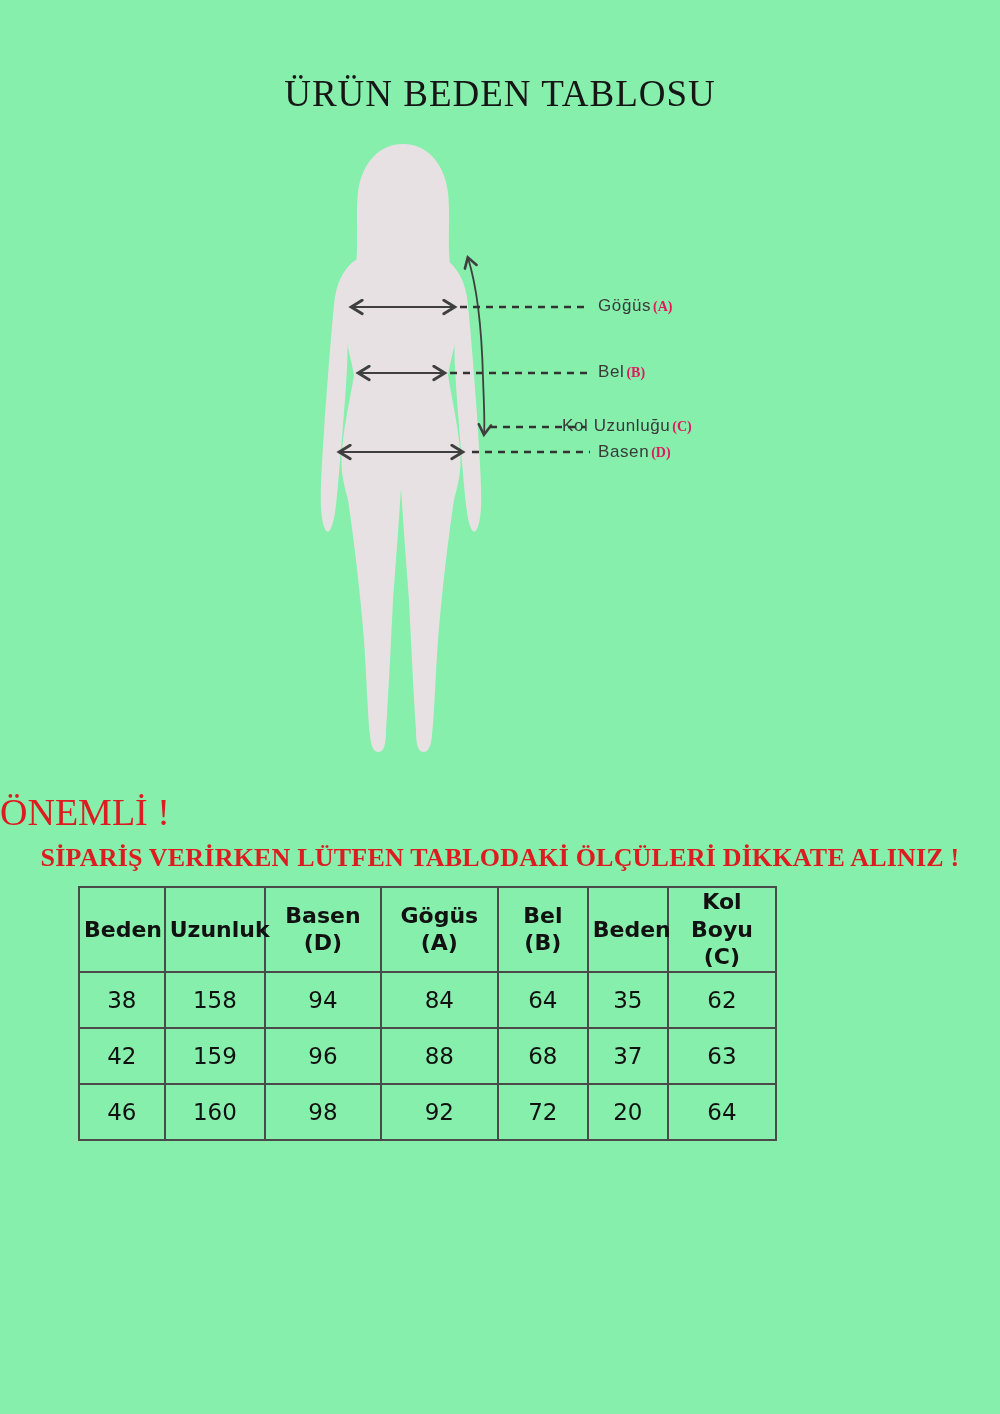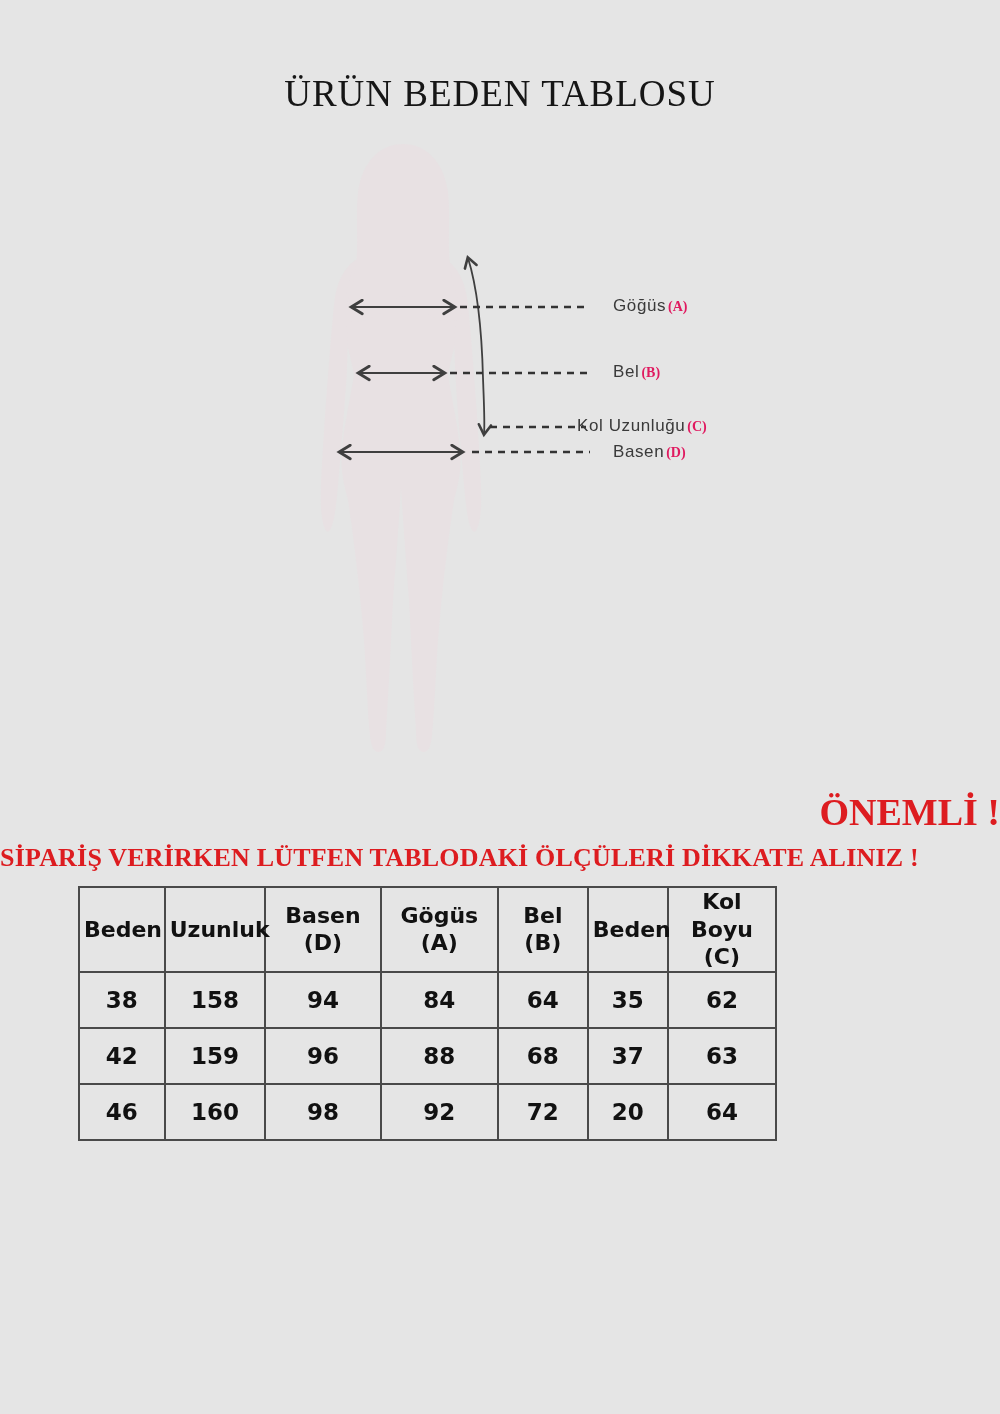--- a/index.html
+++ b/index.html
@@ -8,21 +8,21 @@
     --silhouette:#e8e1e3;
     --line:#3f3f3f;
     --tborder:#4a4a4a;
   }
   *{margin:0;padding:0;box-sizing:border-box;}
   html,body{background:#ffffff;}
   .page{
     position:relative;
     width:1000px;
     height:1414px;
-    background:#e5e5e5;
+    background:#86efac;
     overflow:hidden;
     font-family:"Liberation Sans", sans-serif;
   }
   .page-title{
     position:absolute;
     top:72px; left:0; width:100%;
     text-align:center;
     font-family:"Liberation Serif", serif;
     font-weight:400;
     font-size:37px;
@@ -31,43 +31,42 @@
   }
   .diagram{position:absolute; top:138px; left:280px; width:480px; height:620px;}
   .diagram svg{display:block;}
   .mlabel{
     position:absolute;
     white-space:nowrap;
     font-family:"Liberation Sans", sans-serif;
     font-size:17px;
     color:#3a3a3a;
     letter-spacing:0.6px;
-    margin-left:15px;
   }
   .mlabel .mcode{
     font-family:"Liberation Serif", serif;
     font-weight:700;
     font-size:14px;
     color:var(--pink);
     margin-left:2px;
     letter-spacing:0;
   }
   .important-heading{
     position:absolute;
     top:790px; left:0; width:100%;
-    text-align:right;
-    font-family:"Liberation Serif", serif;
-    font-weight:700;
+    text-align:left;
+    font-family:"Liberation Serif", serif;
+    font-weight:400;
     font-size:38px;
     color:var(--red);
   }
   .warning-text{
     position:absolute;
     top:843px; left:0; width:100%;
-    text-align:left;
+    text-align:center;
     font-family:"Liberation Serif", serif;
     font-weight:700;
     font-size:26px;
     color:var(--red);
     letter-spacing:0.2px;
   }
   table.size-table{
     position:absolute;
     top:886px; left:78px;
     width:699px;
@@ -85,21 +84,21 @@
     font-family:"DejaVu Sans", sans-serif;
     font-weight:700;
     font-size:22px;
     white-space:pre-line;
     line-height:1.25;
     padding:0 4px;
   }
   .size-table td{
     height:56px;
     font-family:"DejaVu Sans", sans-serif;
-    font-weight:700;
+    font-weight:400;
     font-size:23px;
   }
 </style>
 </head>
 <body>
 
 <div class="page">
 
   <div class="page-title">ÜRÜN BEDEN TABLOSU</div>
 

